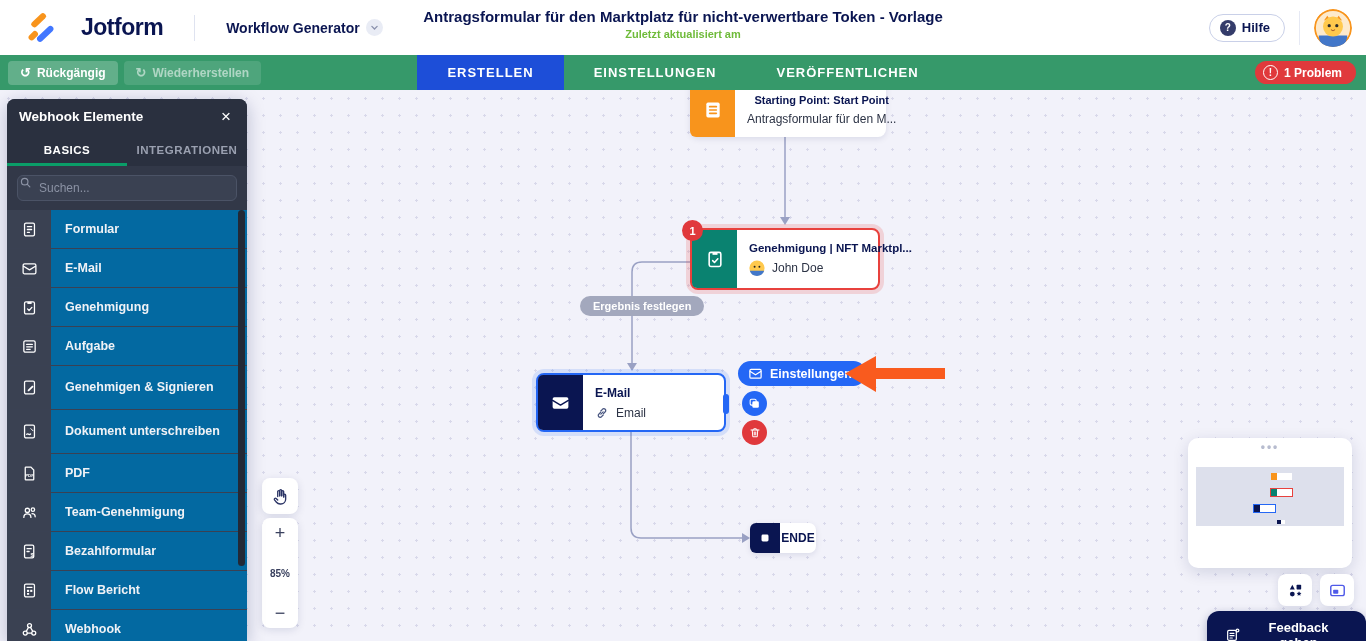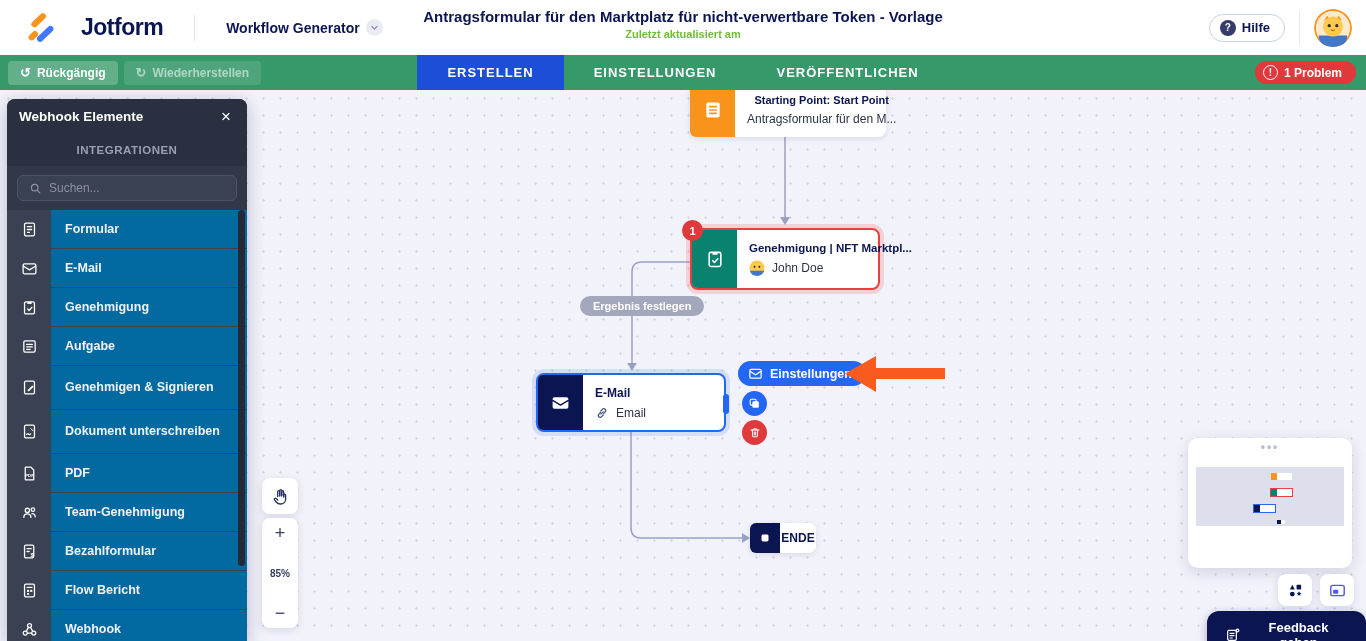--- a/index.html
+++ b/index.html
@@ -91,21 +91,21 @@
   
   .sidebar { position:absolute; left:7px; top:99px; width:240px; bottom:0; background:#323848; border-radius:8px 8px 0 0; z-index:30; box-shadow:0 4px 18px rgba(10,21,81,0.25); overflow:hidden; }
   .sb-header { height:34px; background:#2a303f; display:flex; align-items:center; justify-content:space-between; padding:0 12px; }
   .sb-title { color:#fff; font-size:13.5px; font-weight:700; }
   .sb-close { background:none; border:none; color:#fff; font-size:17px; cursor:pointer; line-height:1; padding:2px 4px; }
   .sb-tabs { height:33px; background:#2a303f; display:flex; }
   .sb-tab { flex:1; display:flex; align-items:center; justify-content:center; font-size:11.5px; font-weight:700; letter-spacing:0.5px; color:#9aa0b0; cursor:pointer; position:relative; }
   .sb-tab.active { color:#fff; }
   .sb-tab.active::after { content:""; position:absolute; left:0; right:0; bottom:0; height:3px; background:#0a9d68; }
   .sb-search { padding:9px 10px 9px; background:#323848; }
-  .sb-search-box { display:flex; align-items:center; gap:7px; background:#3a4152; border:1px solid #4b5366; border-radius:6px; height:26px; padding:0 11px; }
+  .sb-search-box { display:flex; gap:7px; background:#3a4152; border:1px solid #4b5366; border-radius:6px; height:26px; padding:0 1px; }
   .sb-search-box input { background:transparent; border:none; outline:none; color:#d6dae6; font-size:12px; width:100%; font-family:inherit; }
   .sb-search-box input::placeholder { color:#8b92a4; }
   .sb-list { position:relative; }
   .sb-row { display:flex; height:39px; border-bottom:1px solid #3a4153; cursor:pointer; }
   .sb-row.tall { height:44px; }
   .sb-ic { width:44px; background:#3a4152; display:flex; align-items:center; justify-content:center; flex-shrink:0; }
   .sb-lb { flex:1; background:#0369a1; display:flex; align-items:center; padding:0 14px; color:#f0f2f6; font-size:12.5px; font-weight:700; line-height:1.15; }
   .sb-scrollbar { position:absolute; right:2px; top:111px; width:7px; height:356px; background:#232936; border-radius:4px; z-index:31; }
 </style>
 </head>
@@ -298,20 +298,21 @@
       <span>Feedback geben</span>
     </button>
   </div>
 
   <div class="sidebar">
     <div class="sb-header">
       <span class="sb-title">Webhook Elemente</span>
       <button class="sb-close">×</button>
     </div>
     <div class="sb-tabs">
+      <div class="sb-tab active">BASICS</div>
       <div class="sb-tab">INTEGRATIONEN</div>
     </div>
     <div class="sb-search">
       <div class="sb-search-box">
         <span style="display:inline-flex;">
           <svg width="13" height="13" viewBox="0 0 24 24" fill="none" stroke="#8b92a4" stroke-width="2.2" stroke-linecap="round">
               <circle cx="10.5" cy="10.5" r="6"></circle>
               <path d="M15.5 15.5L20 20"></path>
             </svg>
         </span>

